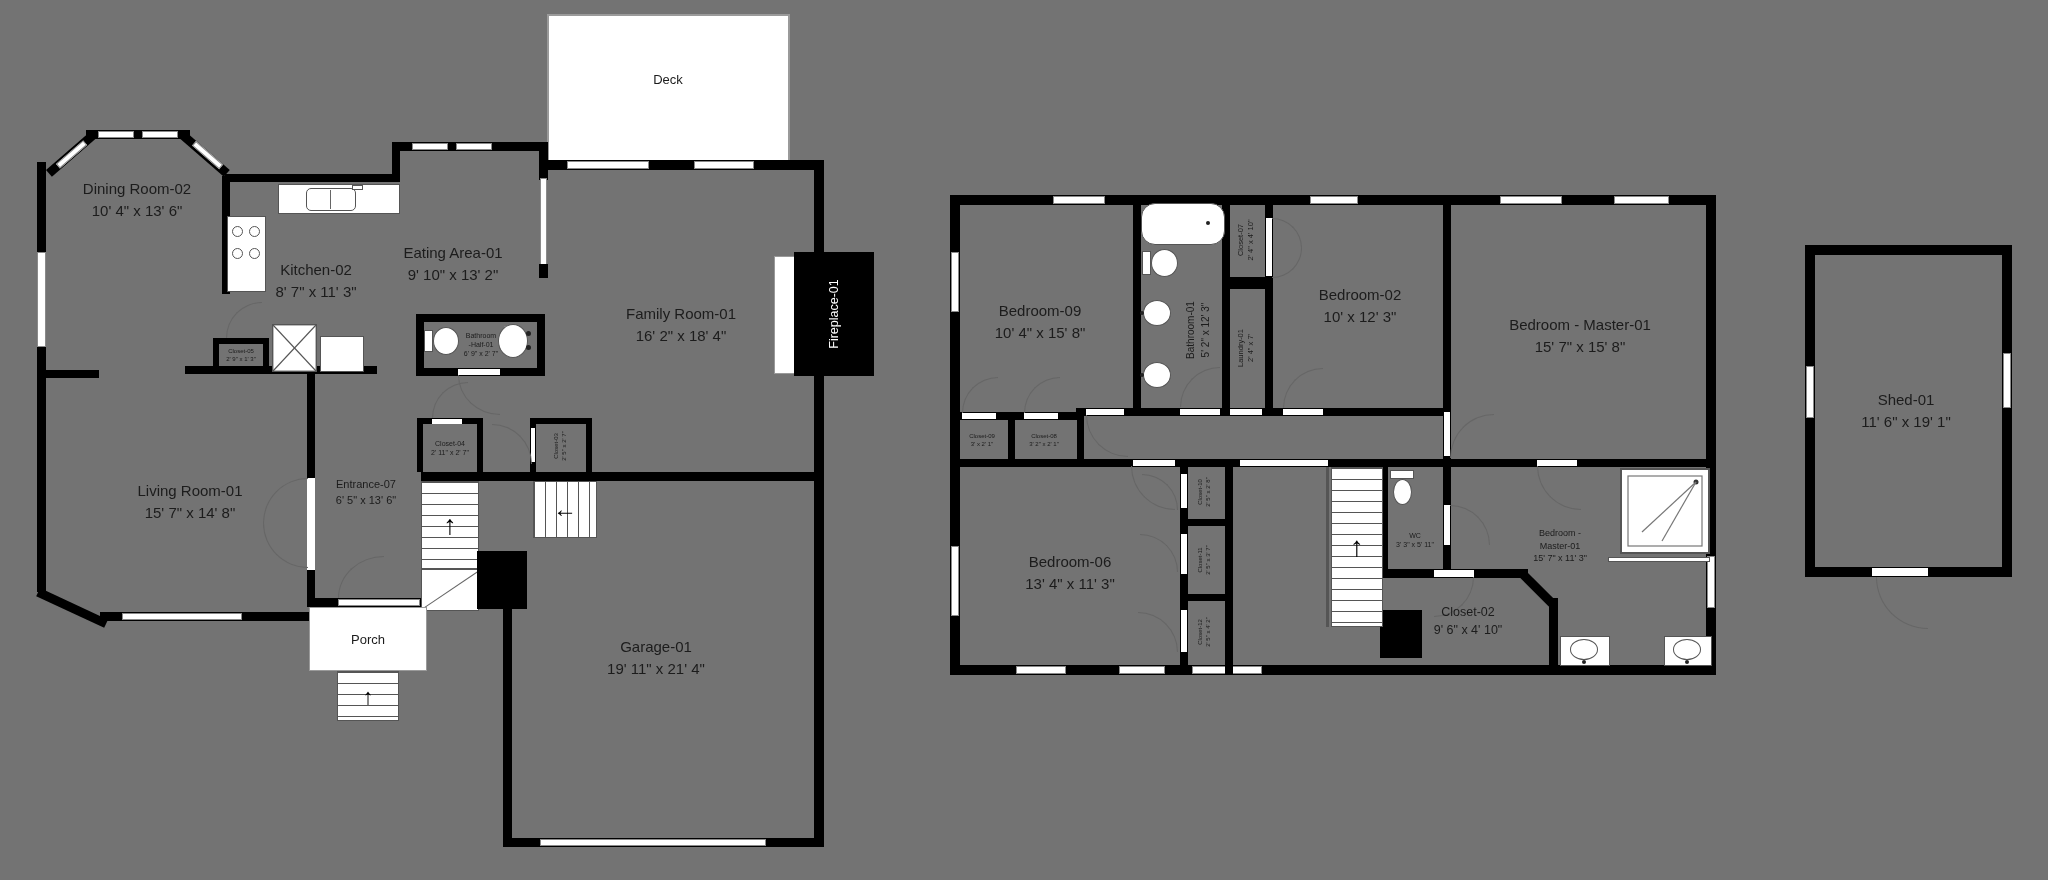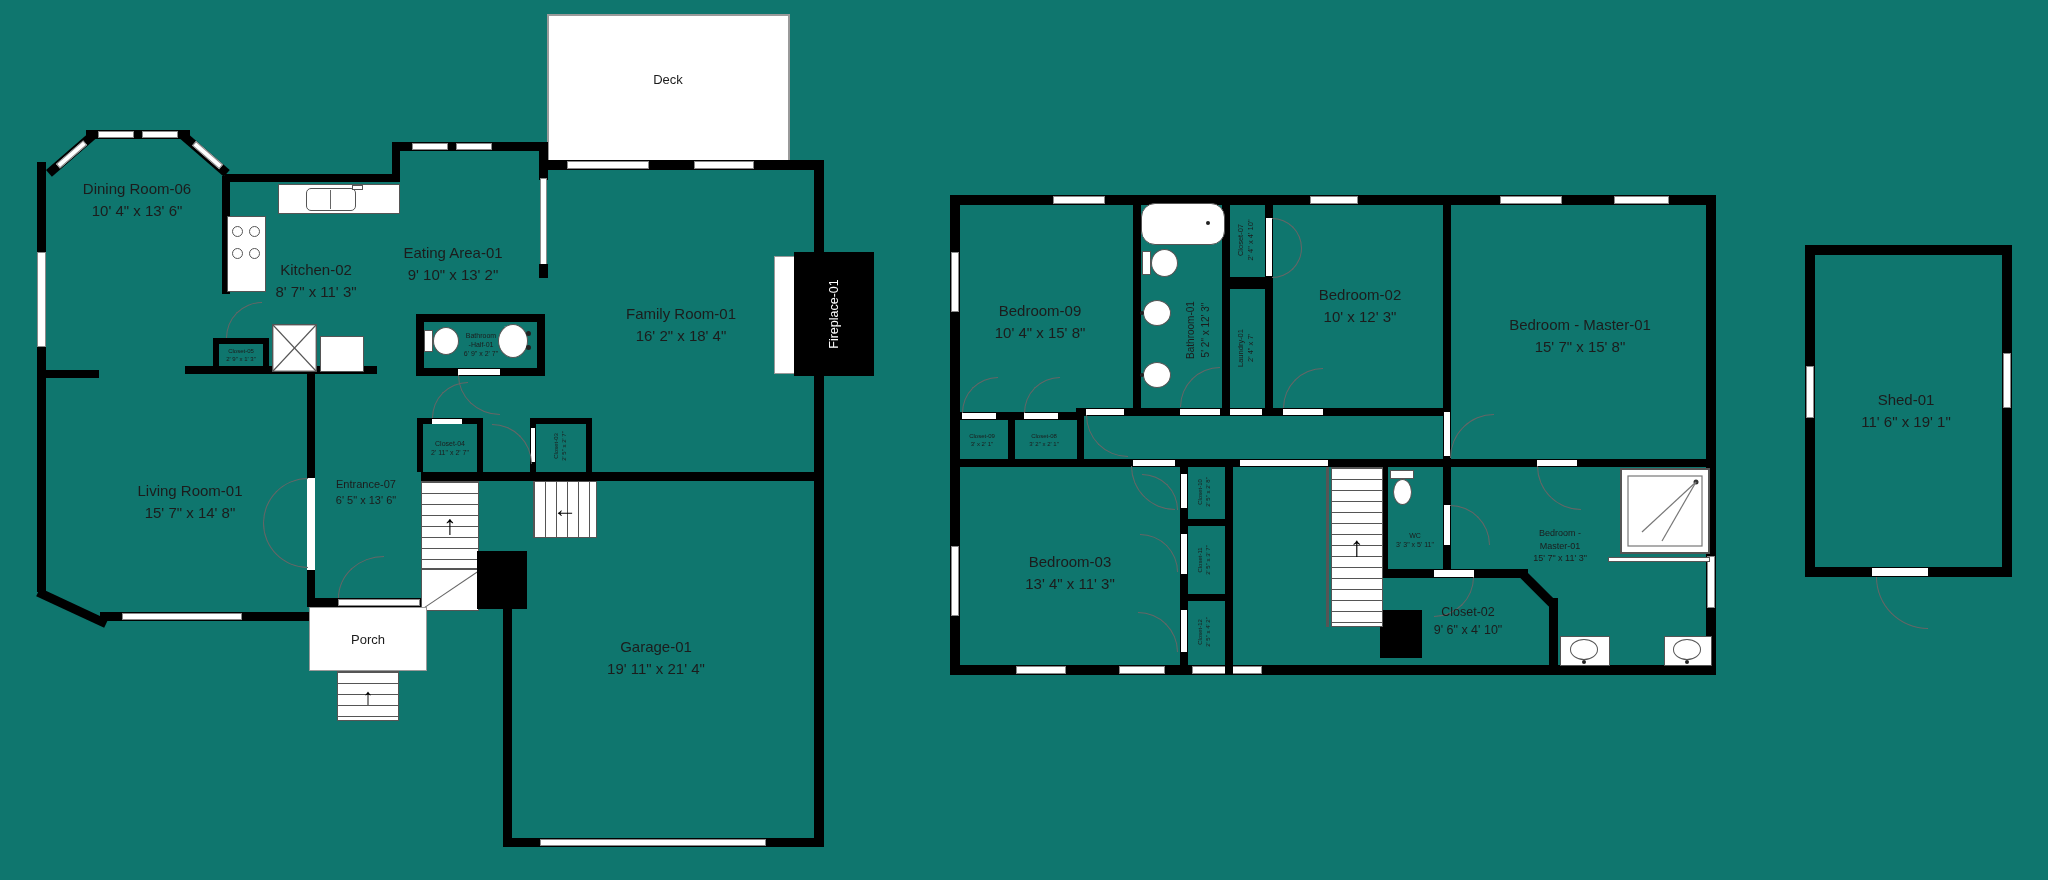--- a/index.html
+++ b/index.html
@@ -1,16 +1,16 @@
 <!DOCTYPE html>
 <html><head>
 <meta charset="utf-8">
 <style>
   html,body{margin:0;padding:0;background:#fff;}
-  #plan{position:relative;width:2048px;height:880px;background:#0f766e;overflow:hidden;
+  #plan{position:relative;width:2048px;height:880px;background:#737373;overflow:hidden;
         font-family:"Liberation Sans","DejaVu Sans",sans-serif;color:#1c1c1c;}
   #plan *{box-sizing:border-box;}
   .w{position:absolute;background:#000;}
   .blk{position:absolute;background:#000;}
   .win{position:absolute;background:#fff;border:1px solid #8a8a8a;}
   .gap{position:absolute;background:#fff;}
   .outline{position:absolute;background:#fff;border:2px solid #9a9a9a;}
   .frect{position:absolute;background:#fff;border:1.3px solid #555;}
   .oval{position:absolute;background:#fff;border:1.3px solid #555;border-radius:50%;}
   .dot{position:absolute;background:#222;border-radius:50%;}
@@ -154,21 +154,21 @@
     <div class="outline" style="left:309px;top:607px;width:118px;height:64px;border-width:1.5px;"></div>
     <div class="lbl f13" style="left:368px;top:640px;">Porch</div>
     <div class="stairs h-treads" style="left:337px;top:671px;width:62px;height:50px;"></div>
     <div class="sarrow" style="left:368px;top:697px;font-size:22px;">↑</div>
 
     <div class="frect" style="left:774px;top:256px;width:22px;height:118px;border-color:#999;"></div>
     <div class="blk" style="left:794px;top:252px;width:80px;height:124px;"></div>
     <div class="fp-lbl" style="left:834px;top:314px;">Fireplace-01</div>
 
     <div class="lbl" style="left:137px;top:200px;">
-      <div>Dining Room-06</div>
+      <div>Dining Room-02</div>
         <div>10' 4" x 13' 6"</div>
     </div>
     <div class="lbl" style="left:316px;top:281px;">
       <div>Kitchen-02</div>
         <div>8' 7" x 11' 3"</div>
     </div>
     <div class="lbl" style="left:453px;top:264px;">
       <div>Eating Area-01</div>
         <div>9' 10" x 13' 2"</div>
     </div>
@@ -317,21 +317,21 @@
     </div>
     <div class="lbl f6" style="left:982px;top:441px;">
       <div>Closet-09</div>
         <div>3' x 2' 1"</div>
     </div>
     <div class="lbl f6" style="left:1044px;top:441px;">
       <div>Closet-08</div>
         <div>3' 2" x 2' 1"</div>
     </div>
     <div class="lbl" style="left:1070px;top:573px;">
-      <div>Bedroom-03</div>
+      <div>Bedroom-06</div>
         <div>13' 4" x 11' 3"</div>
     </div>
     <div class="lbl rot f6" style="left:1205px;top:492px;">
       <div>Closet-10</div>
         <div>2' 5" x 2' 8"</div>
     </div>
     <div class="lbl rot f6" style="left:1205px;top:560px;">
       <div>Closet-11</div>
         <div>2' 5" x 3' 7"</div>
     </div>

